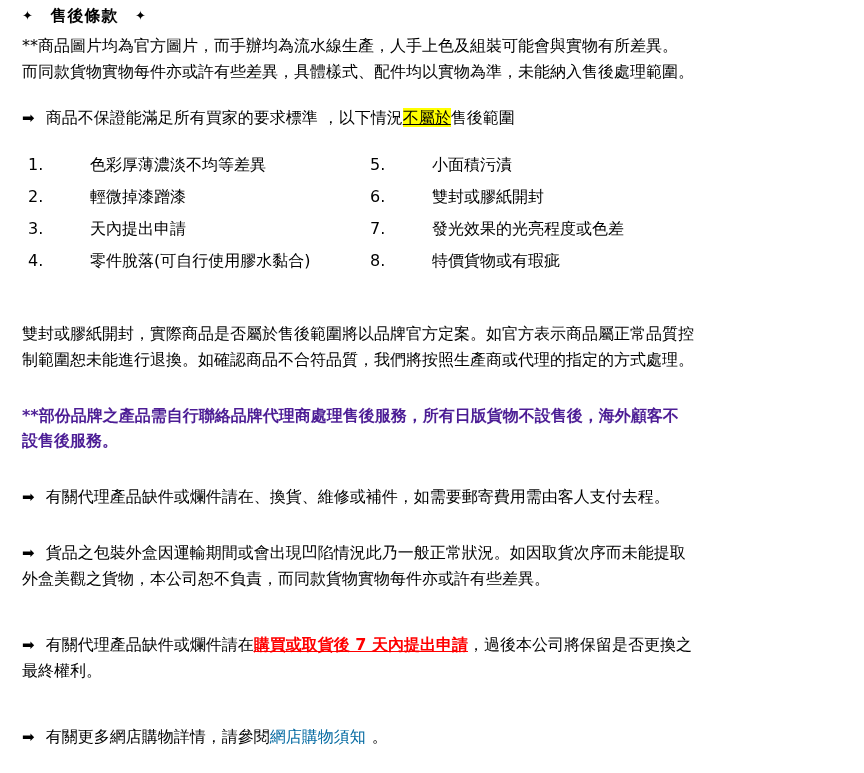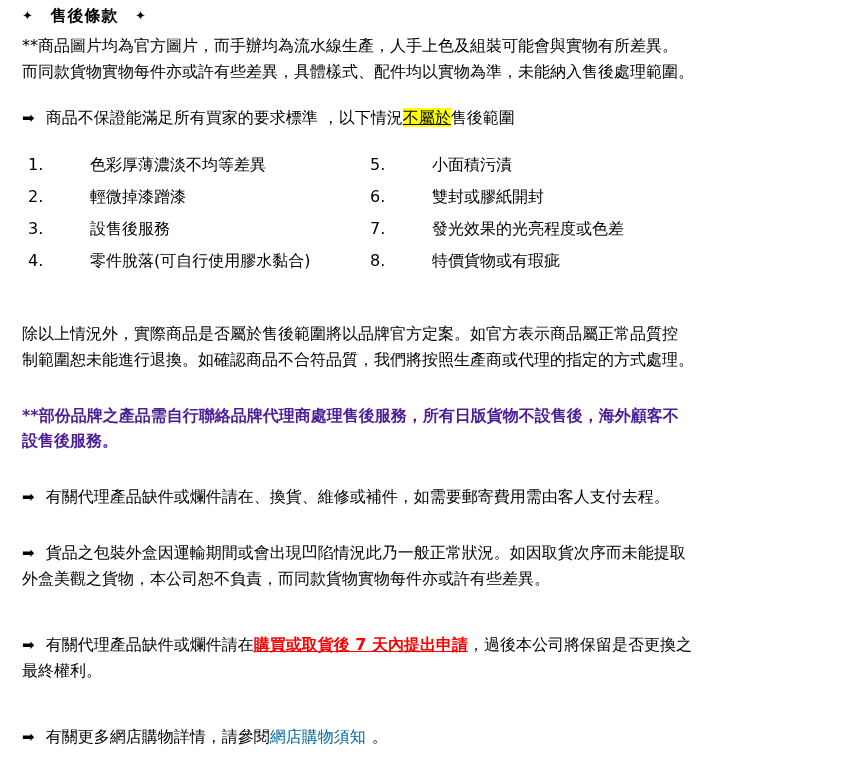--- a/index.html
+++ b/index.html
@@ -114,21 +114,21 @@
       <div class="list-row">
         <span class="list-num">1.</span>
         <span class="list-txt">色彩厚薄濃淡不均等差異</span>
       </div>
       <div class="list-row">
         <span class="list-num">2.</span>
         <span class="list-txt">輕微掉漆蹭漆</span>
       </div>
       <div class="list-row">
         <span class="list-num">3.</span>
-        <span class="list-txt">設售後服務</span>
+        <span class="list-txt">天內提出申請</span>
       </div>
       <div class="list-row">
         <span class="list-num">4.</span>
         <span class="list-txt">零件脫落(可自行使用膠水黏合)</span>
       </div>
     </div>
     <div class="list-col right">
       <div class="list-row">
         <span class="list-num">5.</span>
         <span class="list-txt">小面積污漬</span>
@@ -144,21 +144,21 @@
       <div class="list-row">
         <span class="list-num">8.</span>
         <span class="list-txt">特價貨物或有瑕疵</span>
       </div>
     </div>
   </div>
 
   <div class="spacer-lg"></div>
 
   <div class="para-block">
-    <p>除以上情況外，實際商品是否屬於售後範圍將以品牌官方定案。如官方表示商品屬正常品質控</p>
+    <p>雙封或膠紙開封，實際商品是否屬於售後範圍將以品牌官方定案。如官方表示商品屬正常品質控</p>
     <p>制範圍恕未能進行退換。如確認商品不合符品質，我們將按照生產商或代理的指定的方式處理。</p>
   </div>
 
   <div class="spacer-sm"></div>
 
   <div class="para-block">
     <p class="red-bold">**部份品牌之產品需自行聯絡品牌代理商處理售後服務，所有日版貨物不設售後，海外顧客不</p>
     <p class="red-bold">設售後服務。</p>
   </div>
 

